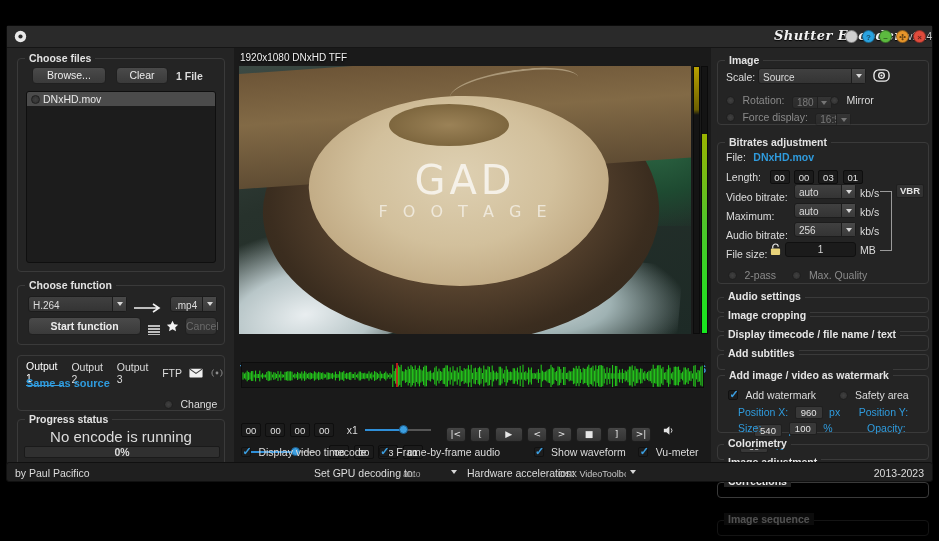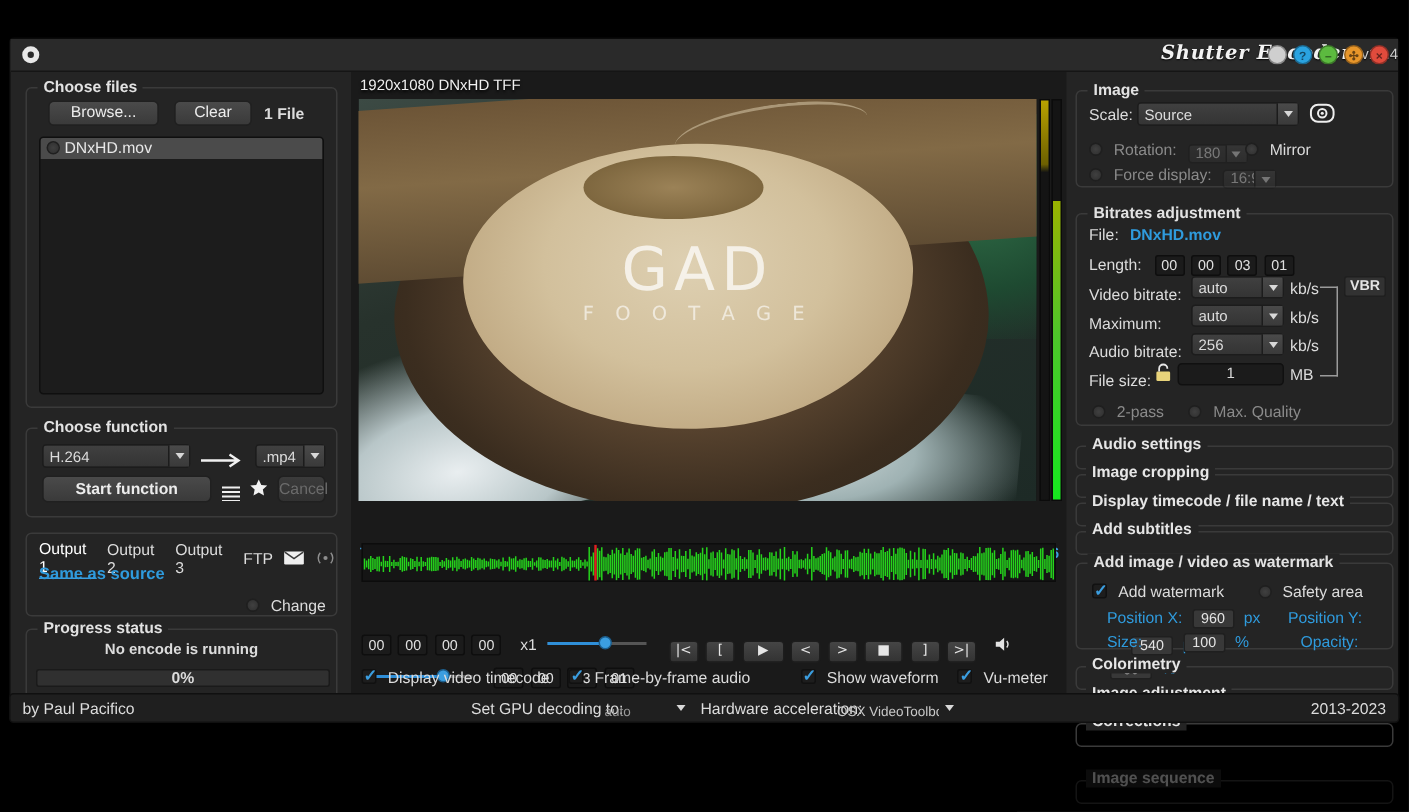--- a/index.html
+++ b/index.html
@@ -272,21 +272,21 @@
     </div>
     <div class="lbl blue" style="position:absolute; left:8px; top:21px; font-weight:bold; font-size:11px;">Same as source</div>
     <div style="position:absolute; left:146px; top:38px;">
       <span class="radio off"></span>
       <span class="lbl" style="margin-left:3px;">Change</span>
     </div>
   </div>
 
   <div class="grp" style="left:10px; top:393px; width:208px; height:60px;">
     <div class="legend">Progress status</div>
-    <div class="lbl" style="position:absolute; left:0; top:8px; width:100%; text-align:center; font-weight:bold; font-size:10px;">No encode is running</div>
+    <div class="lbl" style="position:absolute; left:0; top:8px; width:100%; text-align:center; font-weight:normal; font-size:15px;">No encode is running</div>
     <div style="position:absolute; left:6px; top:26px; width:196px; height:12px; background:#303030; border:1px solid #1a1a1a; border-radius:2px;">
       <div class="lbl" style="width:100%; text-align:center; line-height:10px; font-weight:bold;">0%</div>
     </div>
     <div style="position:absolute; left:8px; top:43px;">
       <span class="radio off"></span>
       <span class="lbl dim" style="margin-left:3px;">Work during inactivity</span>
     </div>
     <div style="position:absolute; left:146px; top:43px;">
       <span class="radio off"></span>
       <span class="lbl" style="margin-left:3px;">Display</span>
@@ -329,21 +329,21 @@
            border-radius:50%;
            background:radial-gradient(ellipse at 50% 50%, #9b8257 0%, #7e673f 70%, rgba(120,100,60,0) 100%);"></div>
 
       <div style="position:absolute;left:210px;top:4px;width:130px;height:36px;
            border-top:2px solid rgba(215,200,170,.55);
            border-radius:60% 40% 0 0; transform:rotate(-6deg);"></div>
 
       <div style="position:absolute; left:0; top:94px; width:100%; text-align:center;">
         <div style="font-family:'DejaVu Sans',sans-serif; font-size:40px; letter-spacing:4px;
                     color:rgba(255,255,255,.72); line-height:40px;">GAD</div>
-        <div style="font-family:'DejaVu Sans',sans-serif; font-size:13px; letter-spacing:5px;
+        <div style="font-family:'DejaVu Sans',sans-serif; font-size:16px; letter-spacing:5px;
                     color:rgba(255,255,255,.60); margin-top:2px;">F O O T A G E</div>
       </div>
     </div>
 
     <div class="vu" style="left:459px; height:268px; background:#141414; border:1px solid #0b0b0b;">
       <div style="position:absolute;bottom:0;left:0;right:0;height:100%;
            background:linear-gradient(180deg,#b8a100 0%,#6d6000 16%,#141414 18%);"></div>
     </div>
     <div class="vu" style="left:467px; height:268px; background:#141414; border:1px solid #0b0b0b;">
       <div style="position:absolute;bottom:0;left:0;right:0;height:75%;

